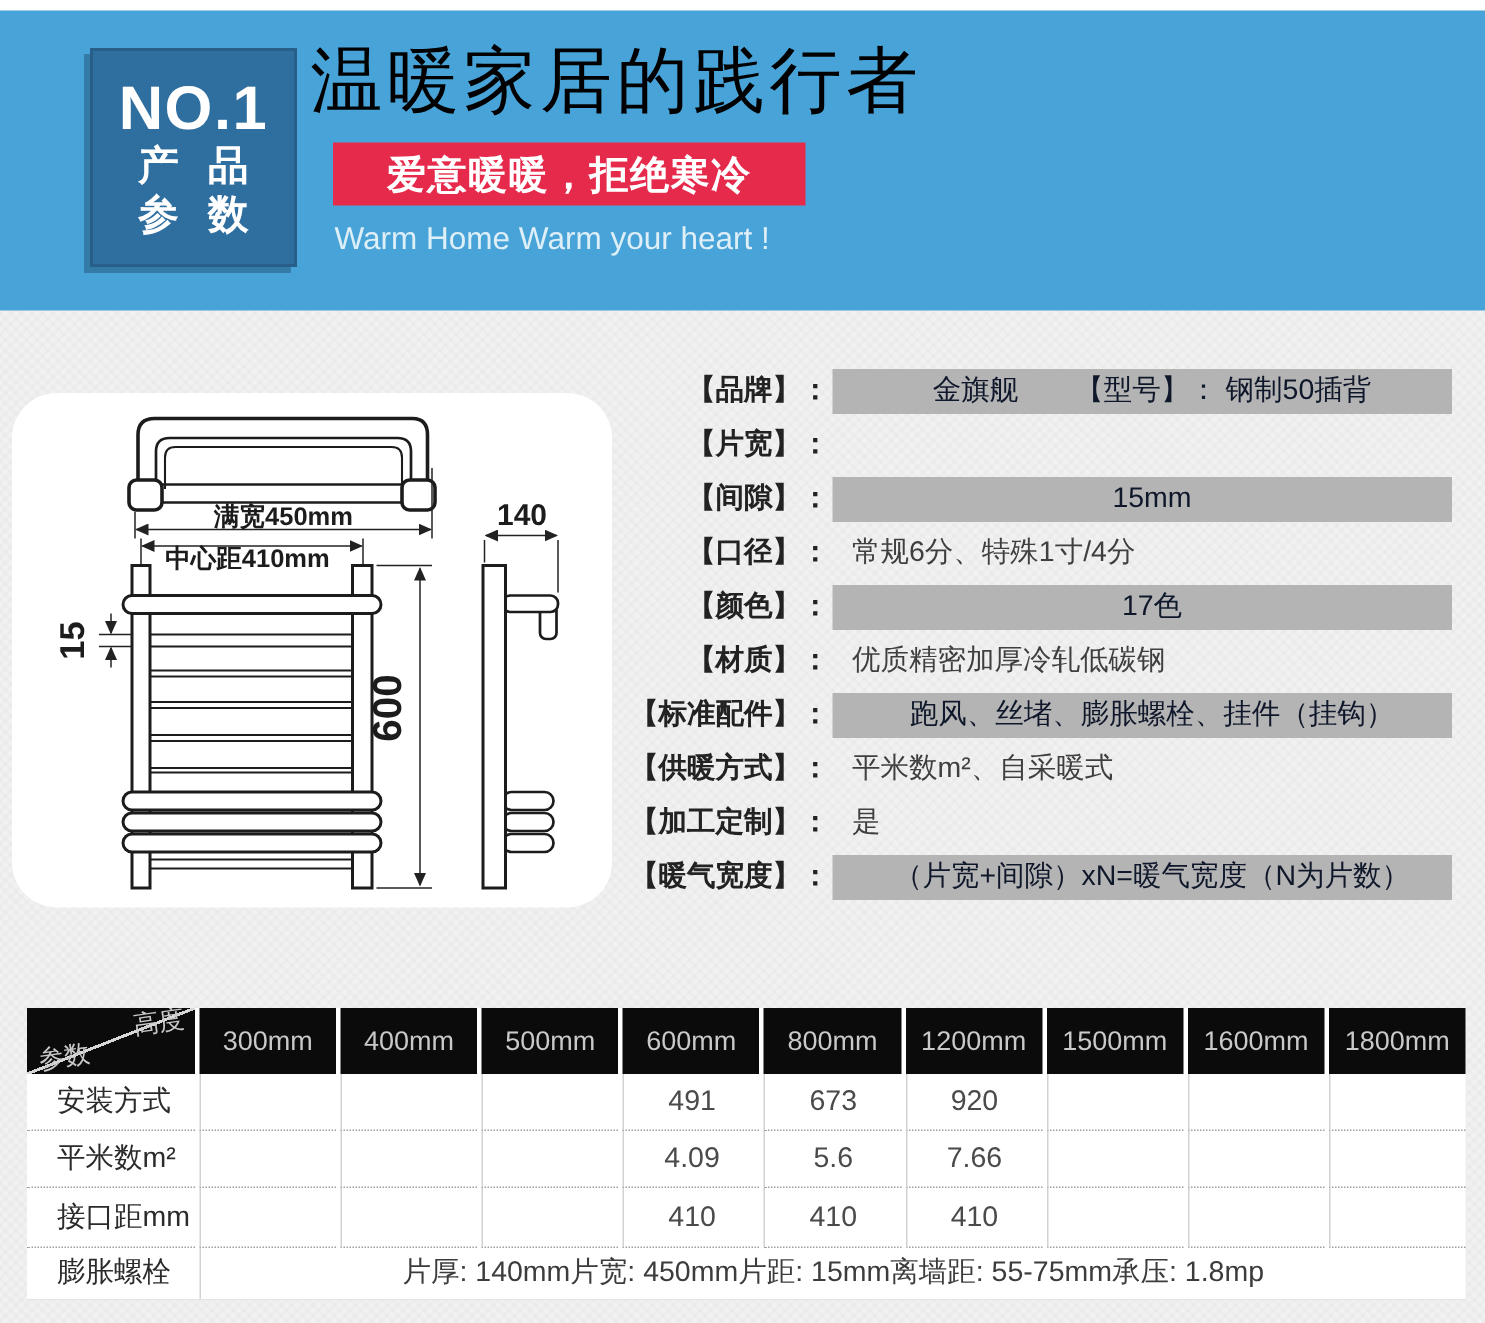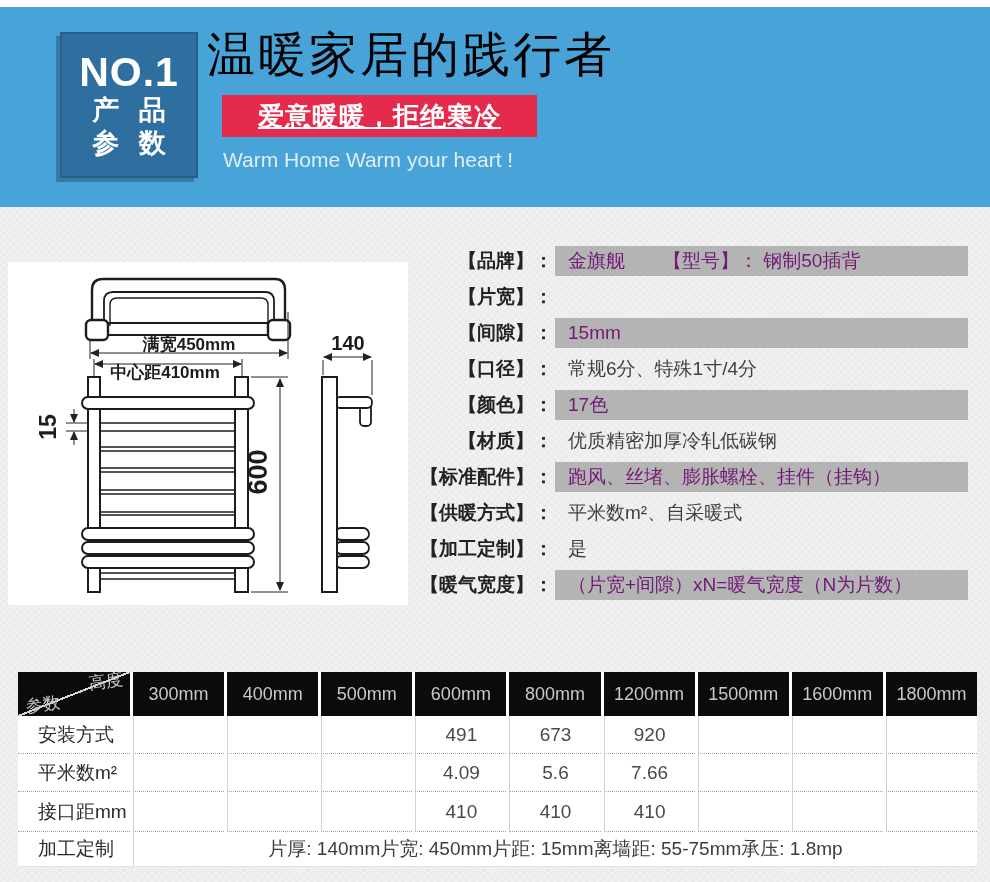--- a/index.html
+++ b/index.html
@@ -26,44 +26,44 @@
   .badge-no1 { font-size:41px; font-weight:bold; letter-spacing:1px; line-height:44px; }
   .badge-cn  { font-size:27px; font-weight:bold; line-height:33px; letter-spacing:6px; margin-left:6px; }
   .hero-title {
     position:absolute; left:207px; top:18px; width:640px; height:60px;
     color:#000000; font-size:48px; font-weight:400; letter-spacing:3px; line-height:60px;
     white-space:nowrap;
   }
   .hero-red {
     position:absolute; left:222px; top:88px; width:315px; height:42px;
     background:#e62a4b; color:#ffffff; font-size:26px; font-weight:bold;
-    text-align:center; line-height:42px; letter-spacing:1px; white-space:nowrap;text-decoration:underline;
+    text-align:center; line-height:42px; letter-spacing:1px; white-space:nowrap;
   }
   .hero-tagline {
     position:absolute; left:223px; top:140px; width:450px; height:26px;
     color:rgba(255,255,255,0.82); font-size:21px; line-height:26px; white-space:nowrap;
   }
 
   
-  .drawing-panel { position:absolute; left:8px; top:262px; width:400px; height:343px; background:#ffffff; }
+  .drawing-panel { position:absolute; left:8px; top:262px; width:400px; height:343px; background:#ffffff;border-radius:30px; }
   .drawing-panel svg { display:block; }
   .dimtext { fill:#1c1c1c; font-family:"Liberation Sans","DejaVu Sans",sans-serif; }
 
   
   .specs { position:absolute; left:420px; top:246px; width:548px; }
   .spec-row { display:flex; align-items:stretch; height:30px; margin-bottom:6px; }
   .spec-label {
     width:133px; flex:0 0 133px; text-align:right; font-size:19px; font-weight:bold;
     color:#222; line-height:30px; white-space:pre;
   }
   .spec-value {
     flex:1; margin-left:2px; padding-left:13px; font-size:19px; color:#3f3f3f;
     line-height:30px; white-space:pre; overflow:hidden;
   }
-  .spec-value.band { background:#b5b4b4; color:#701a75; }
+  .spec-value.band { background:#b5b4b4; color:#0f172a;text-align:center; }
 
   
   .param-table {
     position:absolute; left:18px; top:672px; width:959px; background:#ffffff;
     display:grid; grid-template-columns:112px repeat(9, 1fr); column-gap:3px;
     grid-template-rows:44px 38px 38px 40px 34px;
     border-bottom:1px solid #e3e3e3;
   }
   .th {
     background:#0b0b0b; color:#c9c9c9; font-size:18px; text-align:center;
@@ -279,21 +279,21 @@
     <div class="td vline row-h40"></div>
     <div class="td vline row-h40"></div>
     <div class="td vline row-h40"></div>
     <div class="td vline row-h40">410</div>
     <div class="td vline row-h40">410</div>
     <div class="td vline row-h40">410</div>
     <div class="td vline row-h40"></div>
     <div class="td vline row-h40"></div>
     <div class="td vline row-h40"></div>
 
-    <div class="common-label">加工定制</div>
+    <div class="common-label">膨胀螺栓</div>
     <div class="common-cell">
       <span>片厚: 140mm</span>
       <span>片宽: 450mm</span>
       <span>片距: 15mm</span>
       <span>离墙距: 55-75mm</span>
       <span>承压: 1.8mp</span>
     </div>
   </div>
 </div>
 

